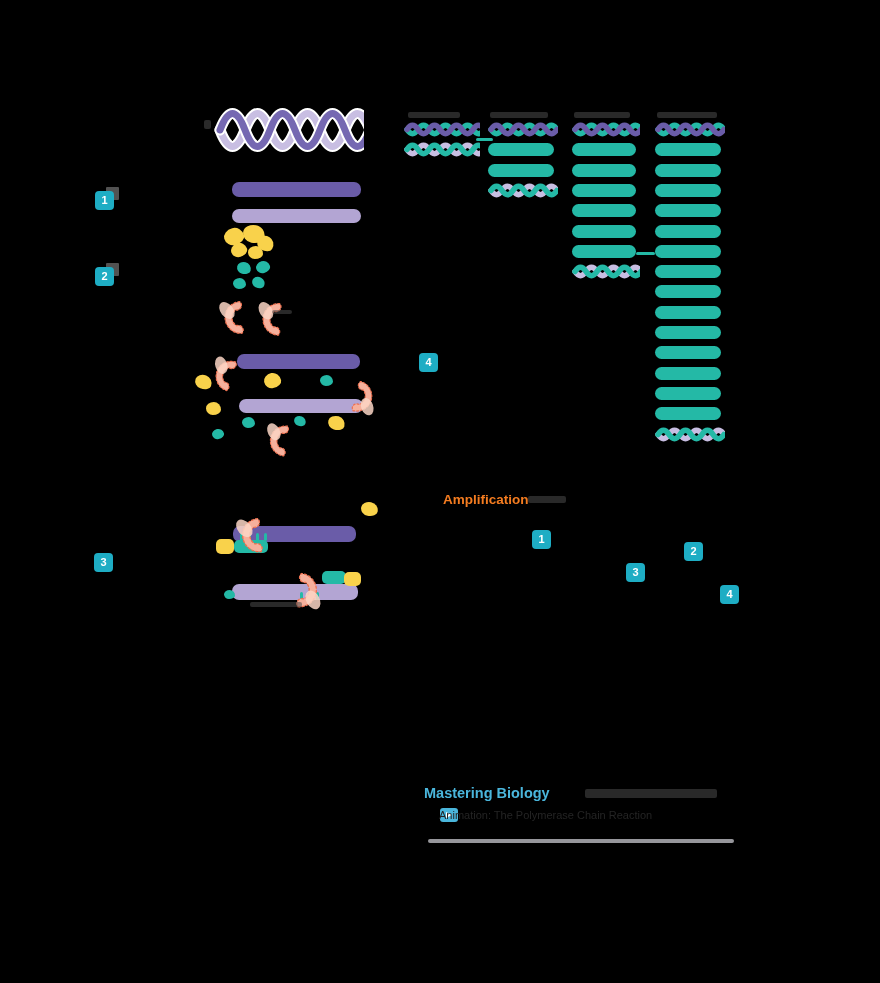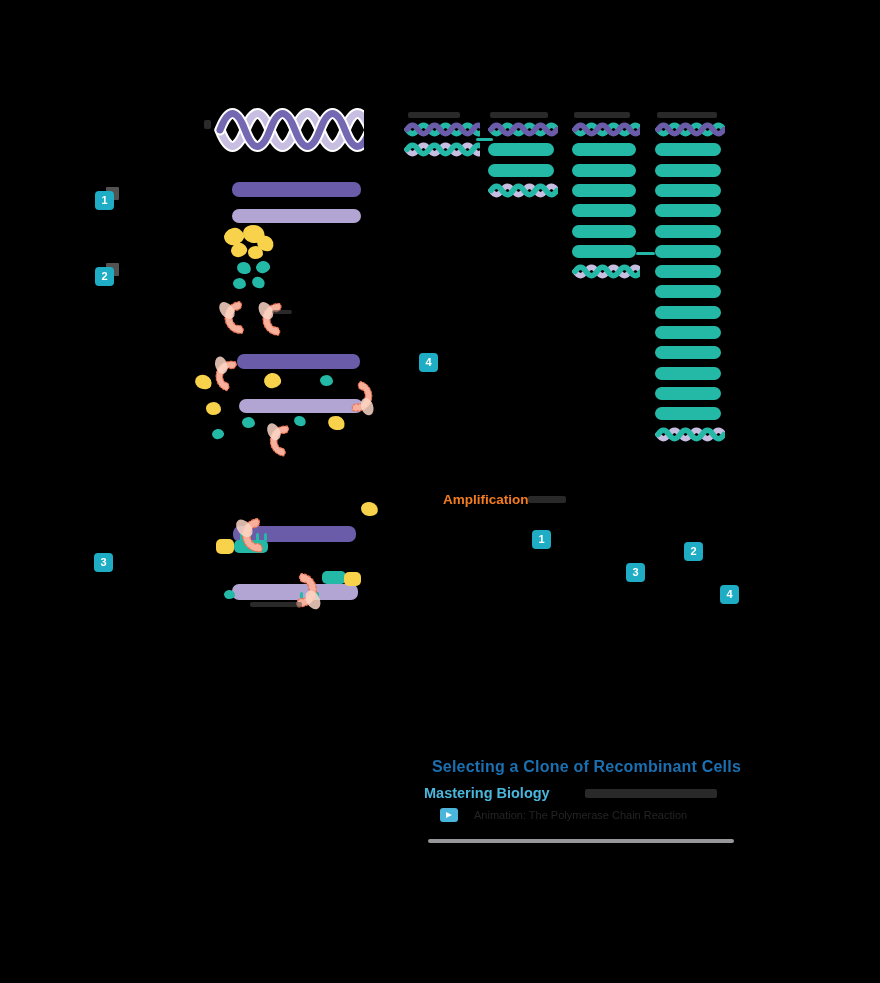--- a/index.html
+++ b/index.html
@@ -220,19 +220,18 @@
   <div class="smudge dark" style="left:574px;top:112px;width:56px;height:6px;"></div>
   <div class="smudge dark" style="left:657px;top:112px;width:60px;height:6px;"></div>
 
   <div class="chart-title" style="left:443px;top:492px;">Amplification</div>
   <div class="smudge dark" style="left:528px;top:496px;width:38px;height:7px;"></div>
   <div class="badge" style="left:532px;top:530px;">1</div>
   <div class="badge" style="left:684px;top:542px;">2</div>
   <div class="badge" style="left:626px;top:563px;">3</div>
   <div class="badge" style="left:720px;top:585px;">4</div>
 
-  <div class="footer-title" style="left:432px;top:758px;">Selecting a Clone of Recombinant Cells</div>
   <div class="brand" style="left:424px;top:785px;">Mastering Biology</div>
   <div class="smudge dark" style="left:585px;top:789px;width:132px;height:9px;"></div>
   <div class="anim-icon" style="left:440px;top:808px;"></div>
-  <div class="caption" style="left:474px;top:809px;">Animation: The Polymerase Chain Reaction</div>
+  <div class="caption" style="left:439px;top:809px;">Animation: The Polymerase Chain Reaction</div>
   <div class="divider" style="left:428px;top:839px;width:306px;"></div>
 </div>
 
 </body></html>

